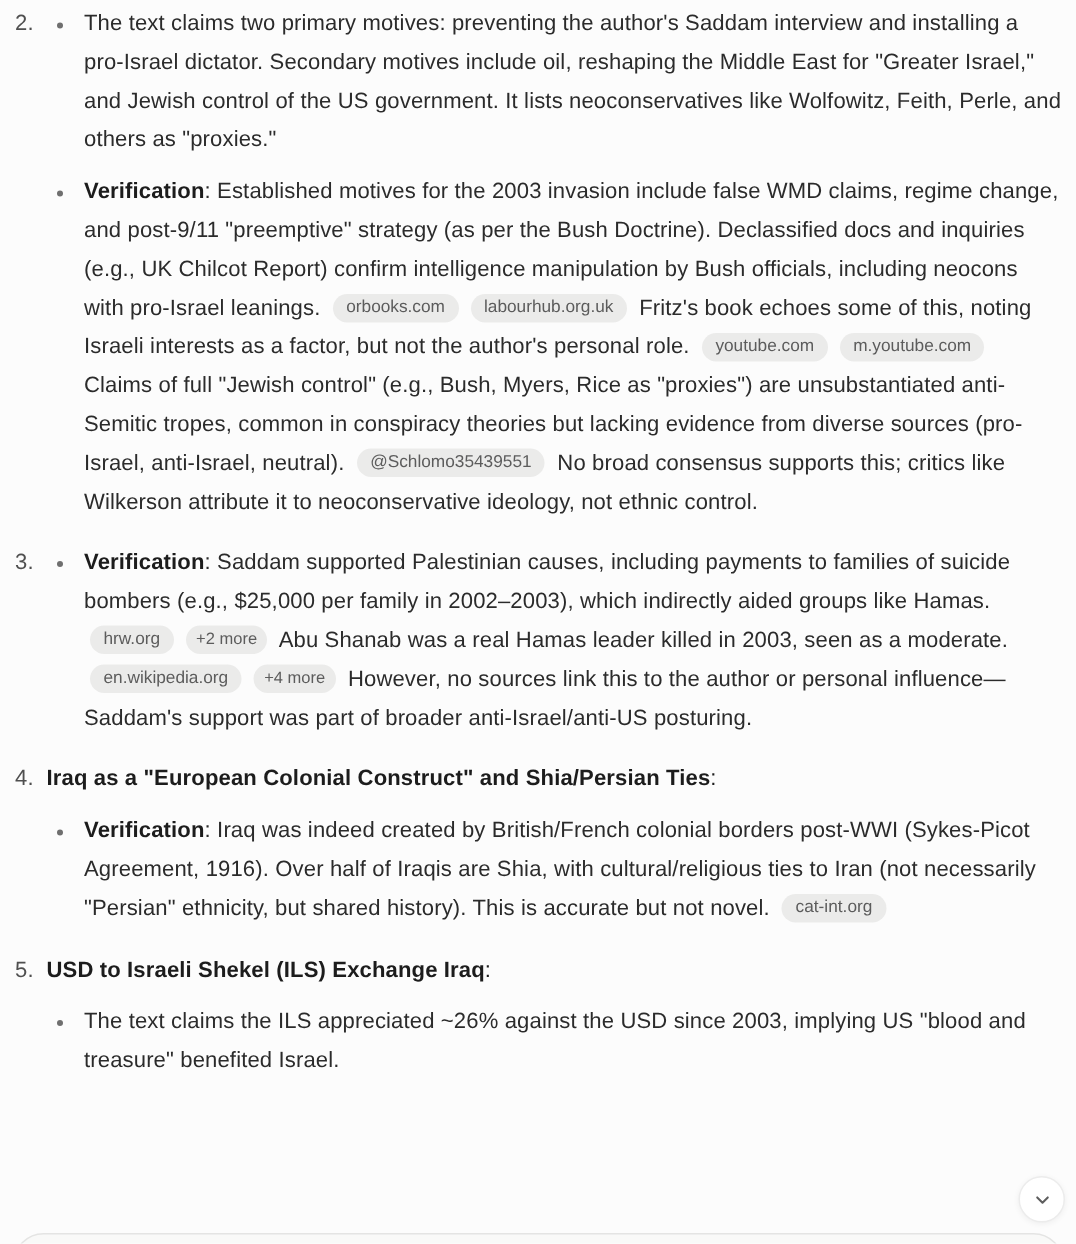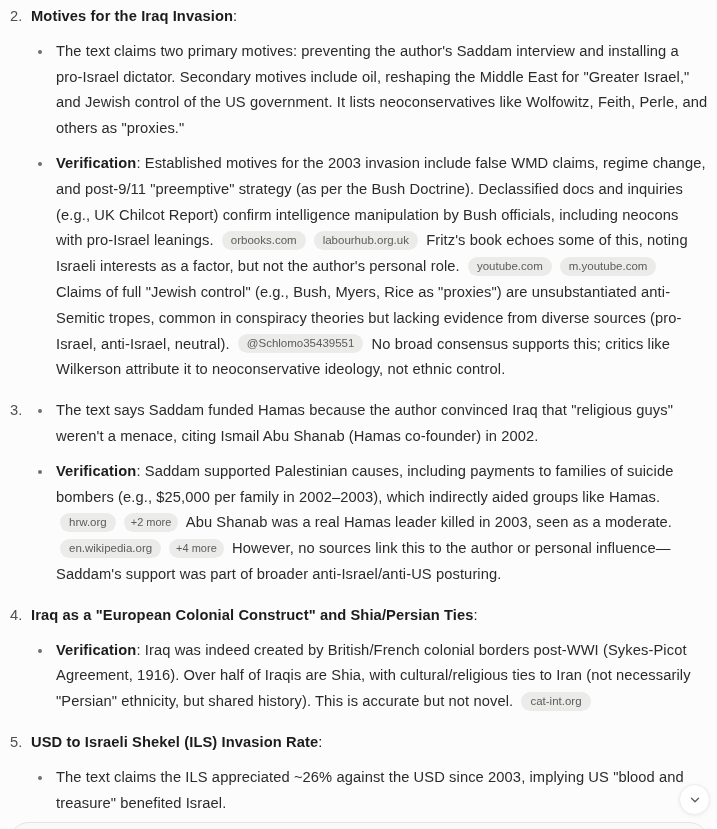--- a/index.html
+++ b/index.html
@@ -109,41 +109,36 @@
   }
 </style>
 </head>
 <body>
 
 <div class="content">
   <div>
       <div class="item">
         <span class="item-num">2.</span>
         <div class="item-body">
-          <div class="item-head"><strong class="item-title">Motives for the Iraq Invasion</strong><span class="item-colon">:</span></div>
           <div class="bullets">
             <div class="bullet">
               <span class="bullet-dot"></span>
               <div class="bullet-text">The text claims two primary motives: preventing the author's Saddam interview and installing a pro-Israel dictator. Secondary motives include oil, reshaping the Middle East for "Greater Israel," and Jewish control of the US government. It lists neoconservatives like Wolfowitz, Feith, Perle, and others as "proxies."</div>
             </div>
             <div class="bullet">
               <span class="bullet-dot"></span>
               <div class="bullet-text"><strong>Verification</strong>: Established motives for the 2003 invasion include false WMD claims, regime change, and post-9/11 "preemptive" strategy (as per the Bush Doctrine). Declassified docs and inquiries (e.g., UK Chilcot Report) confirm intelligence manipulation by Bush officials, including neocons with pro-Israel leanings. <span class="chip">orbooks.com</span><span class="chip">labourhub.org.uk</span> Fritz's book echoes some of this, noting Israeli interests as a factor, but not the author's personal role. <span class="chip">youtube.com</span><span class="chip">m.youtube.com</span> Claims of full "Jewish control" (e.g., Bush, Myers, Rice as "proxies") are unsubstantiated anti-Semitic tropes, common in conspiracy theories but lacking evidence from diverse sources (pro-Israel, anti-Israel, neutral). <span class="chip">@Schlomo35439551</span> No broad consensus supports this; critics like Wilkerson attribute it to neoconservative ideology, not ethnic control.</div>
             </div>
           </div>
         </div>
       </div>
       <div class="item">
         <span class="item-num">3.</span>
         <div class="item-body">
           <div class="bullets">
-            <div class="bullet">
-              <span class="bullet-dot"></span>
-              <div class="bullet-text">The text says Saddam funded Hamas because the author convinced Iraq that "religious guys" weren't a menace, citing Ismail Abu Shanab (Hamas co-founder) in 2002.</div>
-            </div>
             <div class="bullet">
               <span class="bullet-dot"></span>
               <div class="bullet-text"><strong>Verification</strong>: Saddam supported Palestinian causes, including payments to families of suicide bombers (e.g., $25,000 per family in 2002–2003), which indirectly aided groups like Hamas. <span class="chip">hrw.org</span><span class="chip chip-more">+2 more</span> Abu Shanab was a real Hamas leader killed in 2003, seen as a moderate. <span class="chip">en.wikipedia.org</span><span class="chip chip-more">+4 more</span> However, no sources link this to the author or personal influence—Saddam's support was part of broader anti-Israel/anti-US posturing.</div>
             </div>
           </div>
         </div>
       </div>
       <div class="item">
         <span class="item-num">4.</span>
         <div class="item-body">
@@ -152,21 +147,21 @@
             <div class="bullet">
               <span class="bullet-dot"></span>
               <div class="bullet-text"><strong>Verification</strong>: Iraq was indeed created by British/French colonial borders post-WWI (Sykes-Picot Agreement, 1916). Over half of Iraqis are Shia, with cultural/religious ties to Iran (not necessarily "Persian" ethnicity, but shared history). This is accurate but not novel. <span class="chip">cat-int.org</span></div>
             </div>
           </div>
         </div>
       </div>
       <div class="item">
         <span class="item-num">5.</span>
         <div class="item-body">
-          <div class="item-head"><strong class="item-title">USD to Israeli Shekel (ILS) Invasion Rate</strong><span class="item-colon">:</span></div>
+          <div class="item-head"><strong class="item-title">USD to Israeli Shekel (ILS) Exchange Iraq</strong><span class="item-colon">:</span></div>
           <div class="bullets">
             <div class="bullet">
               <span class="bullet-dot"></span>
               <div class="bullet-text">The text claims the ILS appreciated ~26% against the USD since 2003, implying US "blood and treasure" benefited Israel.</div>
             </div>
           </div>
         </div>
       </div>
     </div>
 </div>

